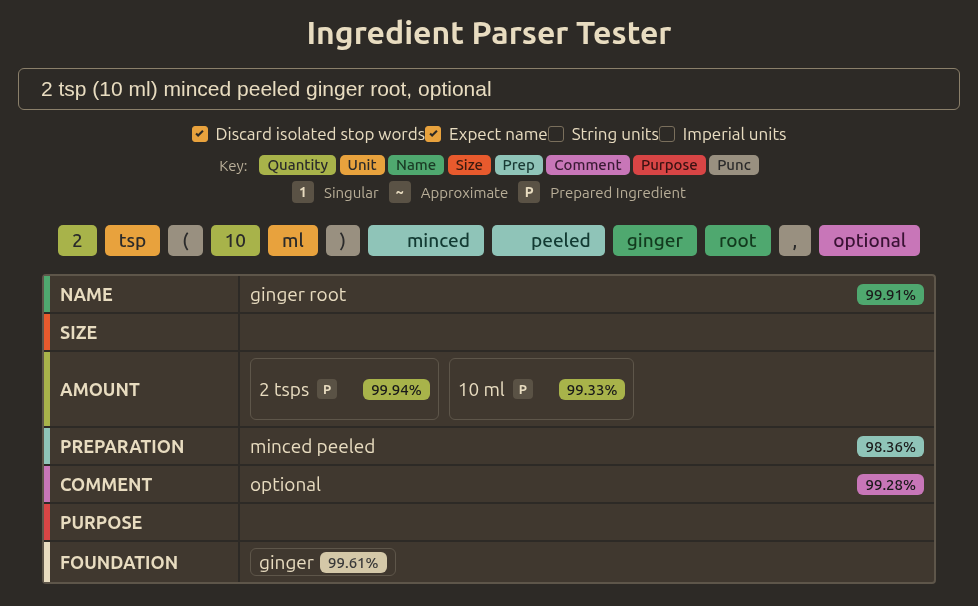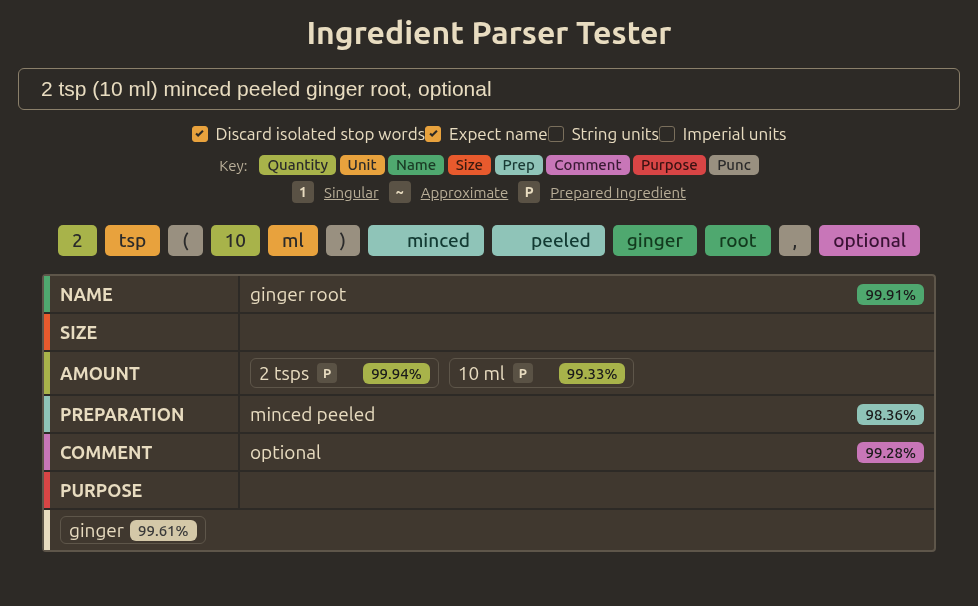--- a/index.html
+++ b/index.html
@@ -115,21 +115,21 @@
     height: 22px;
     border-radius: 4px;
     background: var(--badge-bg);
     color: var(--text);
     display: inline-flex;
     align-items: center;
     justify-content: center;
     font-size: 14px;
     font-weight: 600;
   }
-  .legend-row .lbl { color: var(--text-muted); text-decoration: underline; }
+  .legend-row .lbl { color: var(--text-muted); }
 
   .tokens {
     display: flex;
     justify-content: center;
     gap: 8px;
     margin: 22px 0 18px;
   }
   .tok {
     border-radius: 5px;
     padding: 4px 14px 5px;
@@ -199,21 +199,21 @@
   .pct.comment { background: var(--comment); }
   .pct.quantity { background: var(--quantity); }
   .pct.foundation { background: #d4c8a8; color: #3a3a3a; }
 
   .amount-group {
     display: inline-flex;
     align-items: center;
     gap: 8px;
     border: 1.5px solid #5e564a;
     border-radius: 6px;
-    padding: 3px 8px;
+    padding: 19px 8px;
   }
   .pbadge {
     background: var(--badge-bg);
     color: var(--text);
     width: 20px;
     height: 20px;
     border-radius: 4px;
     display: inline-flex;
     align-items: center;
     justify-content: center;
@@ -352,20 +352,21 @@
     <div class="row">
       <div class="stripe purpose"></div>
       <div class="rlabel">PURPOSE</div>
       <div class="rval">
         <span></span>
       </div>
     </div>
 
     <div class="row">
       <div class="stripe foundation"></div>
+      <div class="rlabel">FOUNDATION</div>
       <div class="rval">
         <span class="foundation-group">
           <span>ginger</span>
           <span class="pct foundation">99.61%</span>
         </span>
       </div>
     </div>
 
   </div>
 </div>

